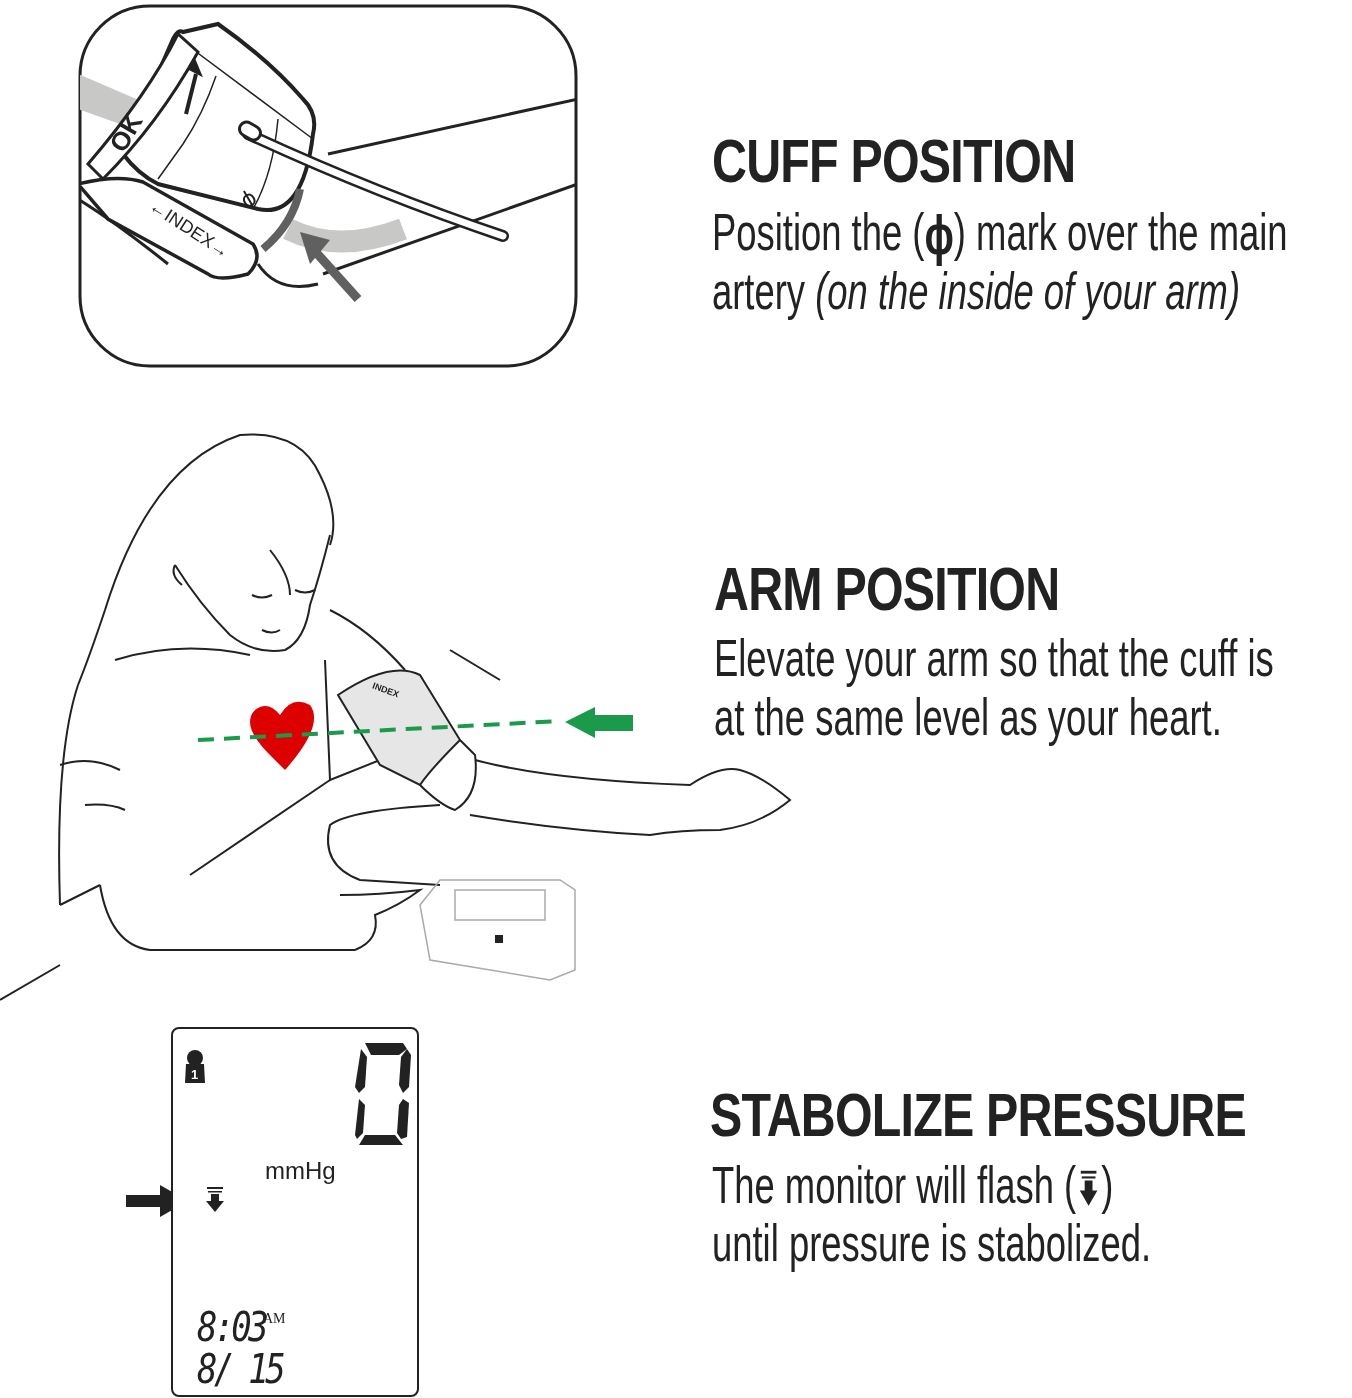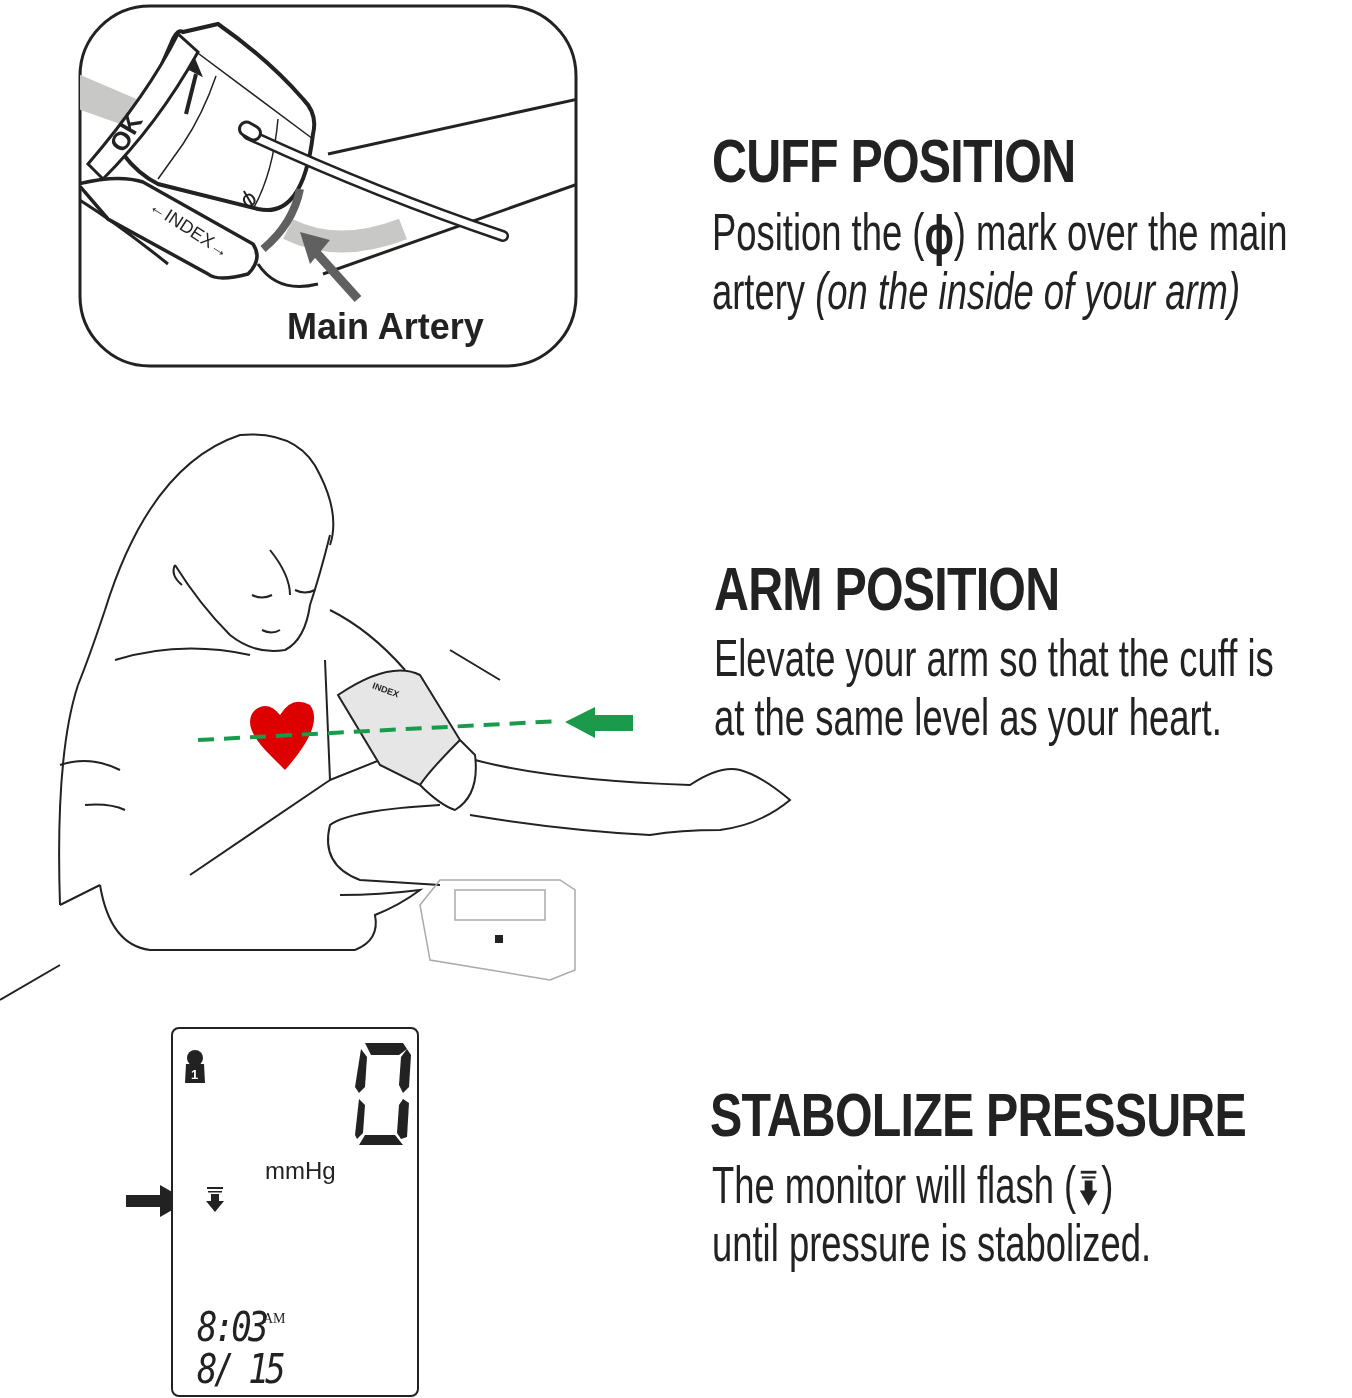--- a/index.html
+++ b/index.html
@@ -70,21 +70,20 @@
       <path d="M222 185 Q215 220 185 245" stroke="#606060" stroke-width="8" fill="none"></path>
 
       <path d="M170 130 Q300 190 425 232" stroke="#222" stroke-width="12" fill="none" stroke-linecap="round"></path>
       <path d="M170 130 Q300 190 425 232" stroke="#fff" stroke-width="7" fill="none" stroke-linecap="round"></path>
       <rect x="161" y="120" width="22" height="14" rx="7" fill="#fff" stroke="#222" stroke-width="3" transform="rotate(30 172 127)"></rect>
 
       <path d="M280 295 L235 245" stroke="#606060" stroke-width="9"></path>
       <path d="M222 228 L252 236 L232 260 Z" fill="#606060"></path>
     </g>
   </svg>
-  <div class="artery-label" style="left:209px; top:302px;">Main Artery</div>
 </div>
 
 <div class="heading" style="left:712px; top:130px;">CUFF POSITION</div>
 <div class="body-text" style="left:712px; top:202px;">
   <span>Position the (</span><span class="phi-glyph">ϕ</span><span>) mark over the main</span>
 </div>
 <div class="body-text" style="left:712px; top:262px;">
   <span>artery </span><i>(on the inside of your arm)</i>
 </div>
 

